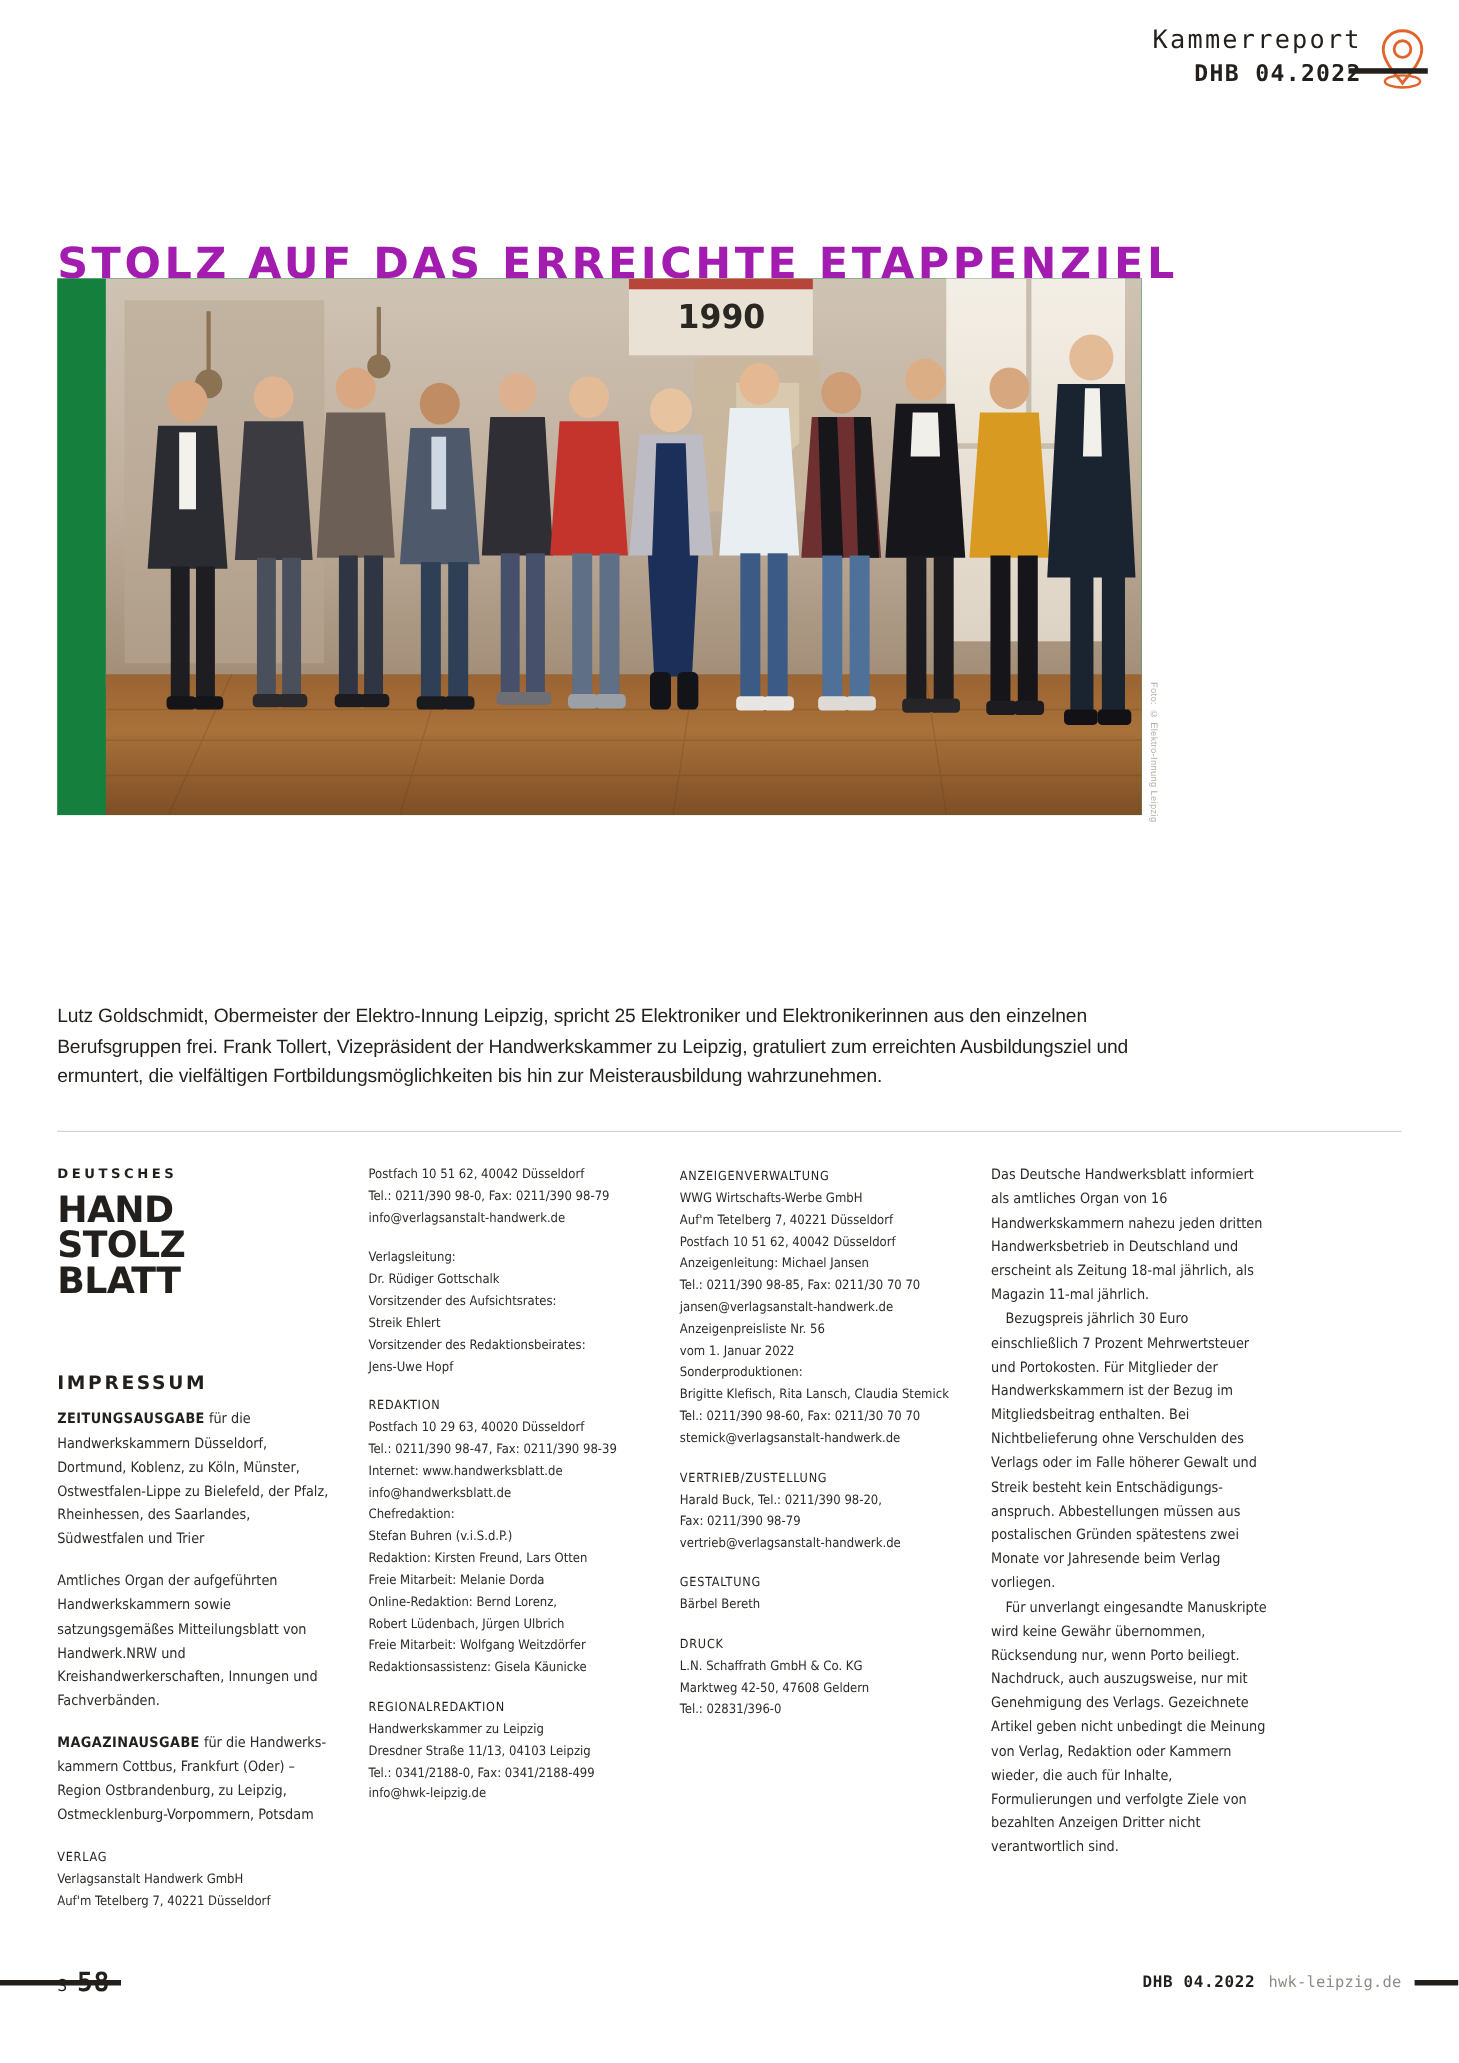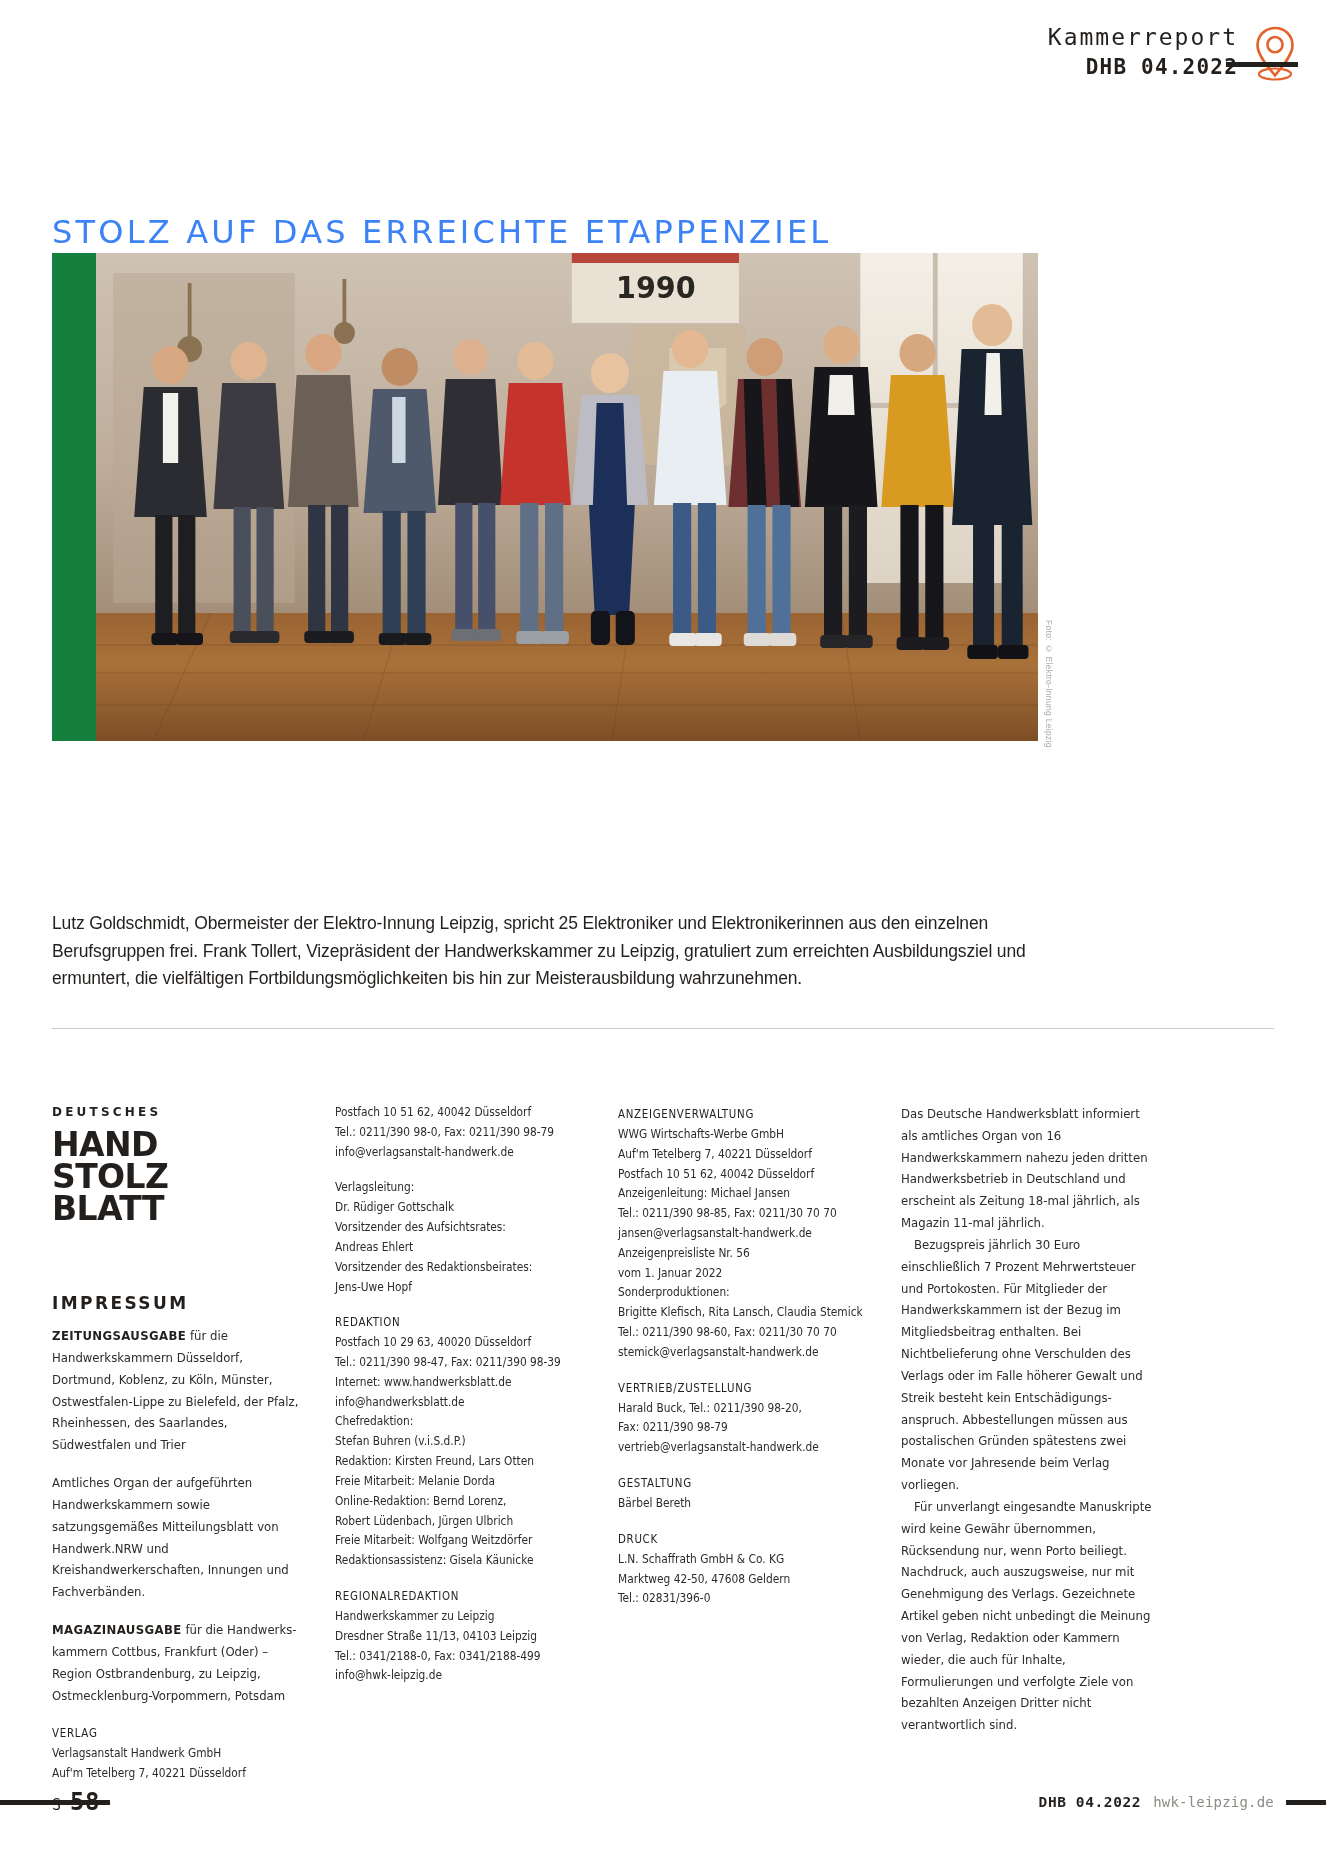--- a/index.html
+++ b/index.html
@@ -58,24 +58,24 @@
     height: 5px;
     background: #231f1c;
   }
 
   
   .article-title {
     position: absolute;
     left: 52px;
     top: 192px;
     font-family: "DejaVu Sans", sans-serif;
-    font-size: 32px;
-    font-weight: 400;
+    font-size: 39px;
+    font-weight: 700;
     letter-spacing: 3.2px;
-    color: #3b82f6;
+    color: #a21caf;
     white-space: nowrap;
   }
 
   
   .photo-wrap {
     position: absolute;
     left: 52px;
     top: 253px;
     width: 986px;
     height: 488px;
@@ -123,21 +123,20 @@
   }
 
   
   .cols {
     position: absolute;
     left: 52px;
     top: 1058px;
     width: 1222px;
     display: flex;
     gap: 0;
-    margin-top: 45px;
   }
   .col {
     width: 253px;
     margin-right: 30px;
     font-size: 11.6px;
     line-height: 1.66;
     color: #3a3632;
   }
   .col:last-child { margin-right: 0; }
 
@@ -450,21 +449,21 @@
 Auf'm Tetelberg 7, 40221 Düsseldorf</div>
     </div>
 
     <div class="col">
       <div class="block" style="white-space:pre-line">Postfach 10 51 62, 40042 Düsseldorf
 Tel.: 0211/390 98-0, Fax: 0211/390 98-79
 info@verlagsanstalt-handwerk.de</div>
       <div class="block" style="white-space:pre-line">Verlagsleitung:
 Dr. Rüdiger Gottschalk
 Vorsitzender des Aufsichtsrates:
-Andreas Ehlert
+Streik Ehlert
 Vorsitzender des Redaktionsbeirates:
 Jens-Uwe Hopf</div>
 
       <div class="section-head" style="margin-top:2px">REDAKTION</div>
       <div class="block" style="white-space:pre-line">Postfach 10 29 63, 40020 Düsseldorf
 Tel.: 0211/390 98-47, Fax: 0211/390 98-39
 Internet: www.handwerksblatt.de
 info@handwerksblatt.de
 Chefredaktion:
 Stefan Buhren (v.i.S.d.P.)

